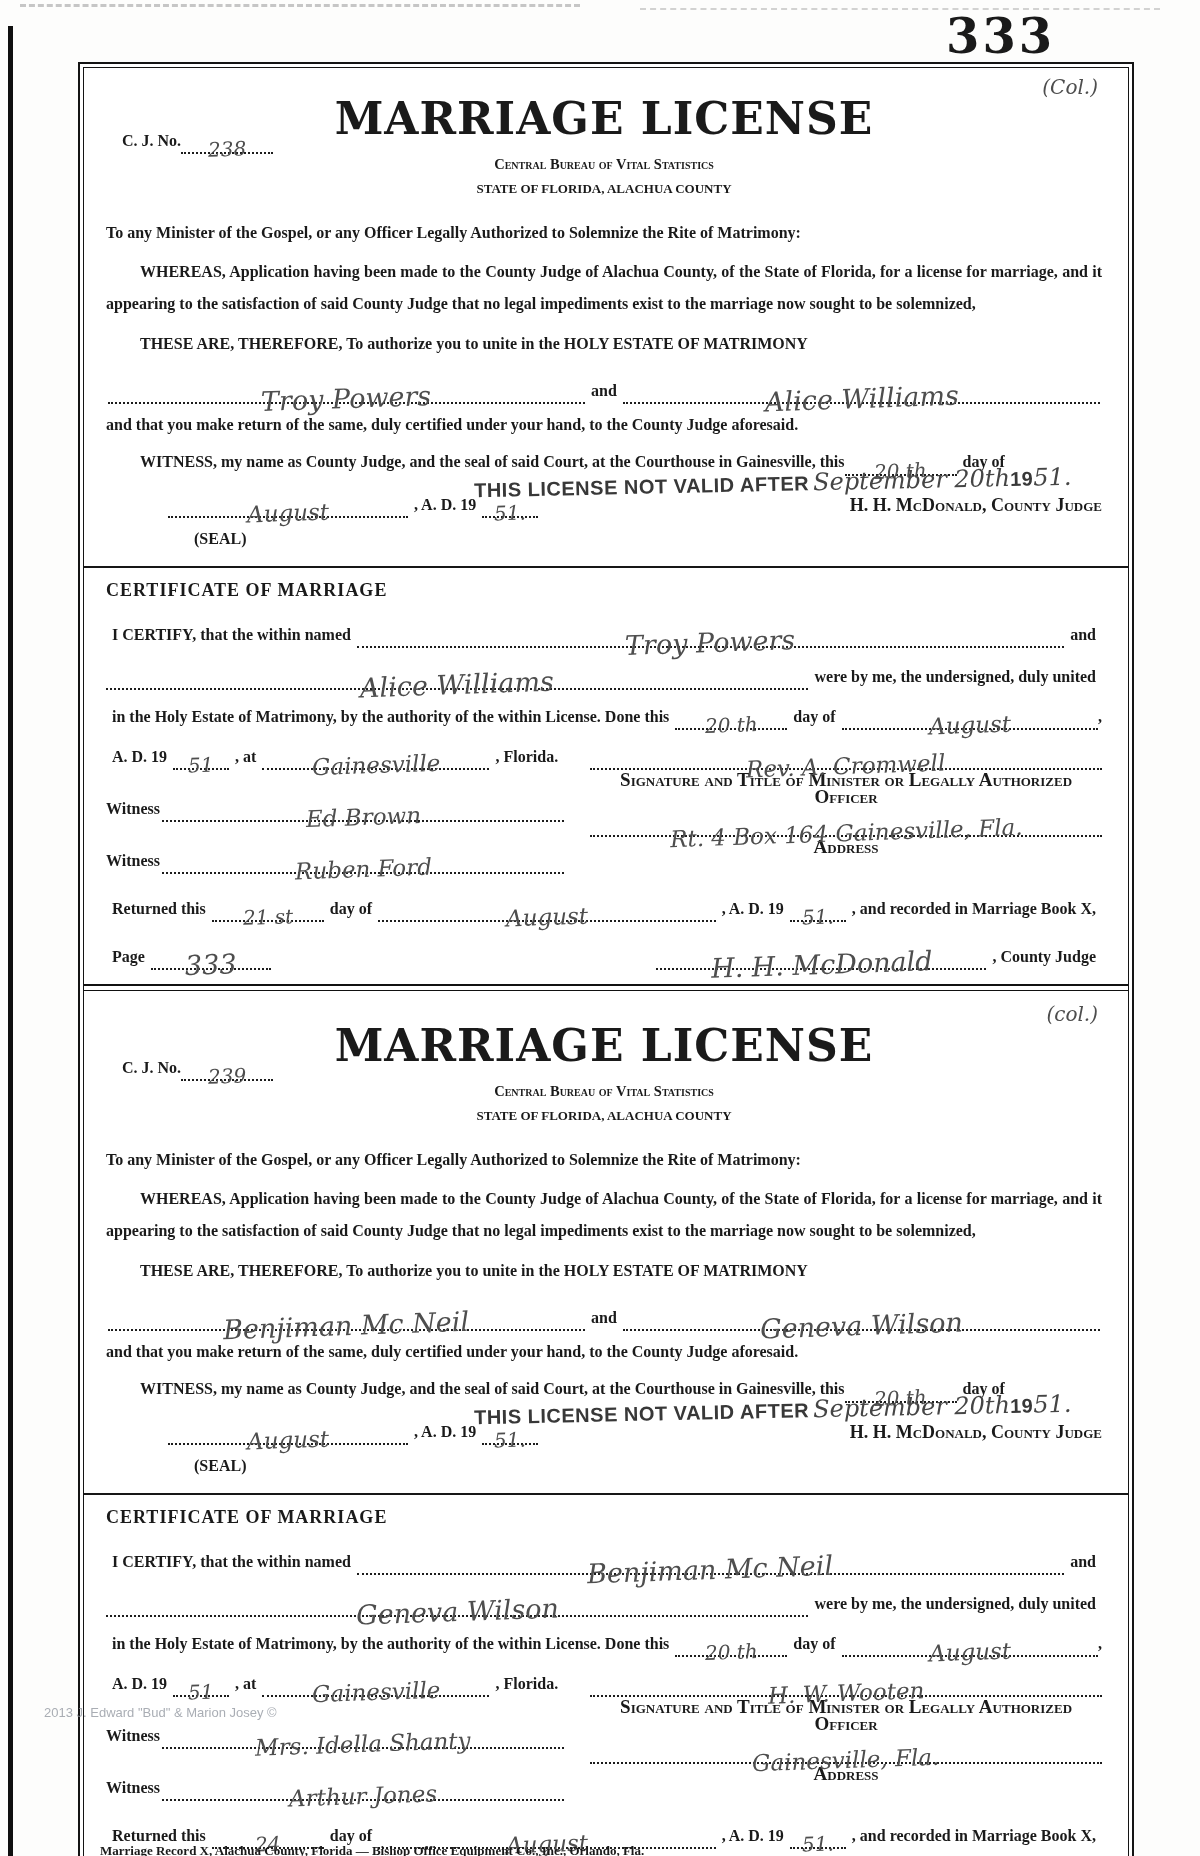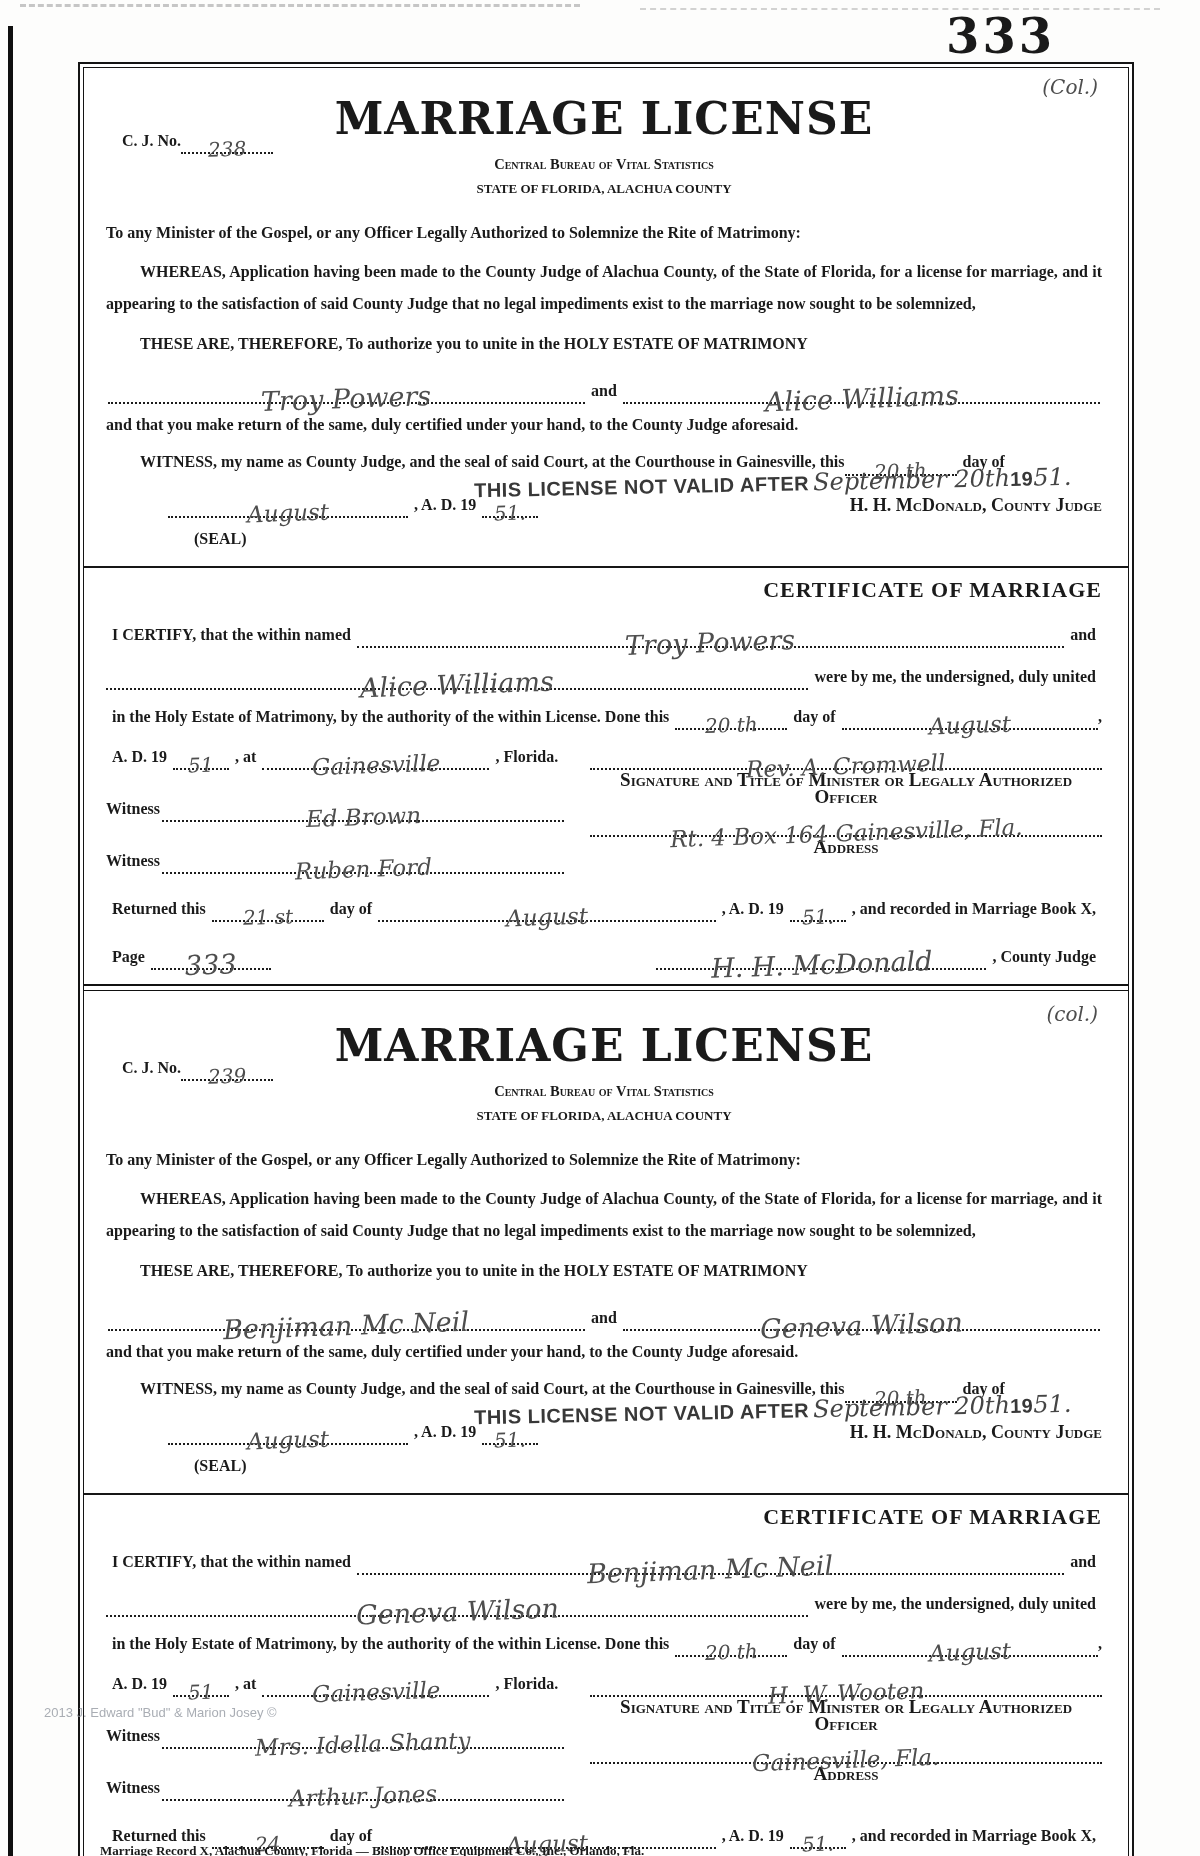--- a/index.html
+++ b/index.html
@@ -61,21 +61,21 @@
   .stamp{position:absolute;left:368px;top:22px;transform:rotate(-1.2deg);white-space:nowrap;z-index:5}
   .stamp-t{font-family:"Liberation Sans",sans-serif;font-weight:bold;font-size:20px;
            letter-spacing:.5px;color:#383838}
   .stamp .hw{font-size:24px;color:#454545}
   .month-row{display:flex;align-items:flex-end;margin-top:12px;height:30px}
   .m-fill{width:240px;margin-left:62px}
   .judge-printed{margin-left:auto;font-size:18px}
   .seal{margin:8px 0 0 88px;line-height:26px}
 
   .hr-line{border-top:2px solid #161616;margin:14px -26px 0 -22px}
-  .cert-title{margin:10px 0 0;text-align:right;font-size:22px;letter-spacing:1px;line-height:24px}
+  .cert-title{margin:10px 0 0;text-align:left;font-size:18px;letter-spacing:1px;line-height:24px}
   .flex-row{display:flex;align-items:flex-end}
   .certify-row{margin-top:14px;height:32px}
   .bride-row{margin-top:10px;height:32px}
   .holy-row{margin-top:8px;height:32px}
 
   .twocol{display:flex;gap:26px;margin-top:8px}
   .col-left{width:46%}
   .ad-row{display:flex;align-items:flex-end;height:32px}
   .w-row{display:flex;align-items:flex-end;height:32px;margin-top:20px}
   .w-row .wl{white-space:nowrap;padding-right:2px}

